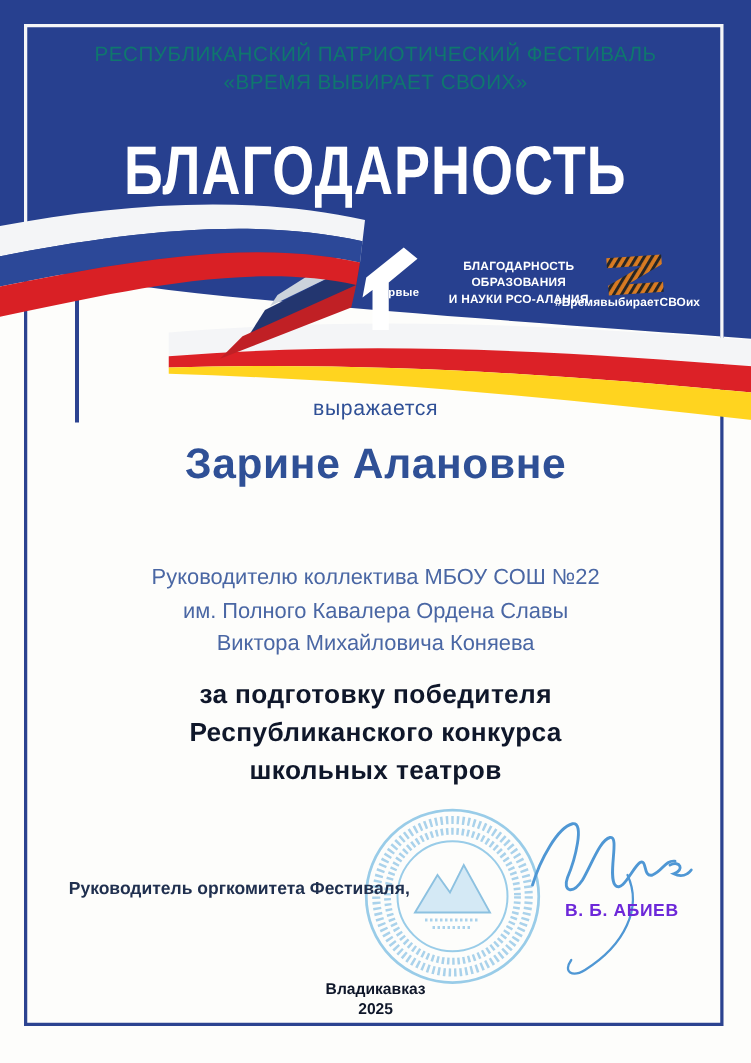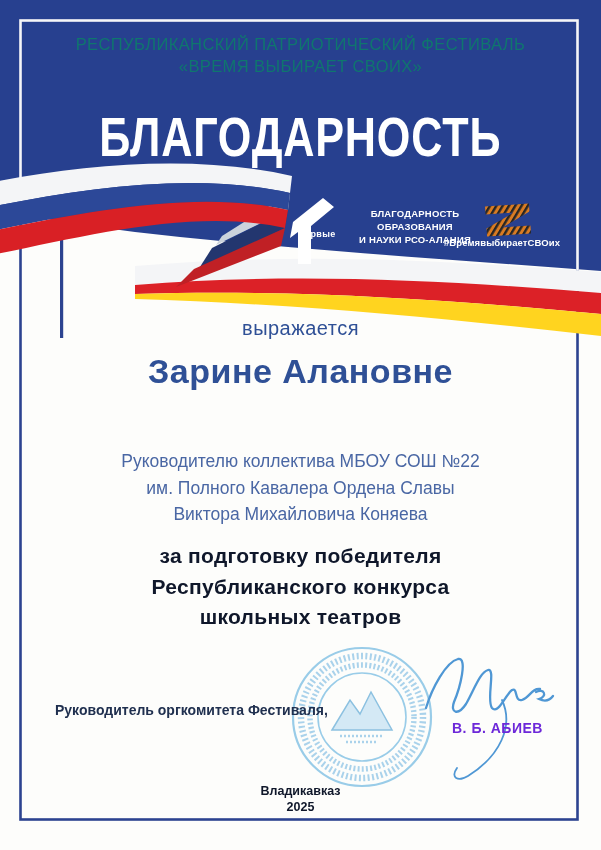--- a/index.html
+++ b/index.html
@@ -15,21 +15,21 @@
 
   .festival{top:33px;color:#0f766e;font-weight:400;font-size:16.5px;line-height:22px;letter-spacing:.4px;}
   .title-wrap{top:109px;}
   .title-inner{display:inline-block;font-weight:700;font-size:54px;line-height:56px;color:#ffffff;
     letter-spacing:1px;transform:scaleX(.8) scaleY(1.02);transform-origin:50% 50%;white-space:nowrap;}
 
   .pervye-label{left:282px;top:197px;width:70px;text-align:center;color:#ffffff;font-size:9px;font-weight:700;letter-spacing:.3px;margin-top:32px;}
   .ministry{left:350px;top:207px;width:130px;text-align:center;color:#ffffff;font-weight:700;font-size:9.5px;line-height:13px;letter-spacing:.2px;}
   .hashtag{left:432px;top:237px;width:140px;text-align:center;color:#ffffff;font-weight:700;font-size:9.5px;letter-spacing:.1px;}
 
-  .issued{top:317px;color:#2f5096;font-size:20px;letter-spacing:.5px;}
+  .issued{top:317px;color:#2f5096;font-size:17px;letter-spacing:.5px;}
   .name{top:351px;color:#2f5096;font-weight:700;font-size:34px;line-height:41px;letter-spacing:.5px;}
   .role{top:448px;color:#4a67a4;font-size:17.5px;line-height:26.5px;}
   .reason{top:541px;color:#0f172a;font-weight:700;font-size:21px;line-height:30.5px;letter-spacing:.3px;}
 
   .sig-role{left:55px;top:700px;color:#20304f;font-weight:700;font-size:14px;line-height:20.5px;}
   .sig-name{left:452px;top:720px;color:#6d28d9;font-weight:700;font-size:14px;letter-spacing:.5px;}
   .place{top:784px;color:#0f172a;font-weight:700;font-size:12.5px;line-height:15.5px;}
 </style>
 </head>
 <body>

